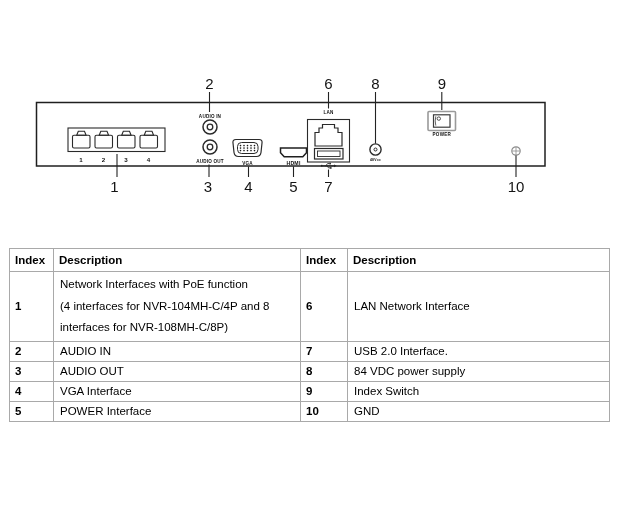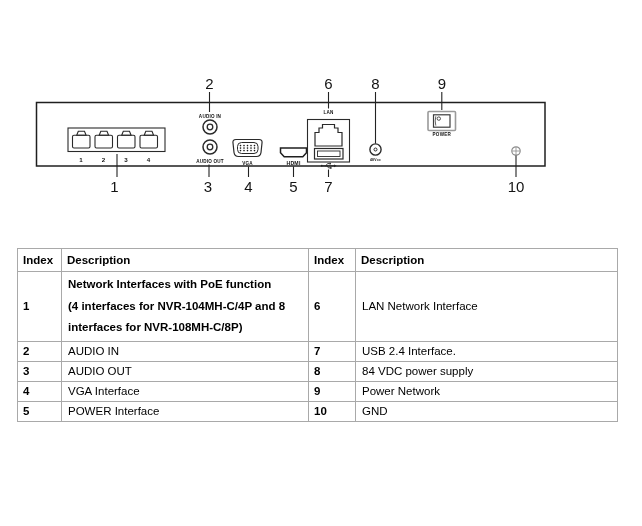--- a/index.html
+++ b/index.html
@@ -5,36 +5,36 @@
   html,body{margin:0;padding:0;}
   body{
     width:642px;height:526px;background:#ffffff;position:relative;
     font-family:"Liberation Sans",sans-serif;color:#000;
   }
   .diagram{position:absolute;left:0;top:0;}
   svg text{font-family:"Liberation Sans",sans-serif;fill:#111;}
   .callout-num{font-size:15px;text-anchor:middle;fill:#141414;}
   .tiny-label{font-weight:bold;text-anchor:middle;letter-spacing:.2px;}
   .desc-table{
-    position:absolute;left:17px;top:248px;width:600px;
+    position:absolute;left:9px;top:248px;width:600px;
     border-collapse:collapse;table-layout:fixed;
   }
   .desc-table th,.desc-table td{
     border:1.5px solid #a9a9a9;
     font-size:11.5px;line-height:13px;
     padding:2px 4px 2px 5px;
     text-align:left;vertical-align:middle;
     overflow:hidden;white-space:nowrap;
   }
   .desc-table th{height:18px;font-weight:bold;}
   .desc-table td.idx{font-weight:bold;}
   .desc-table tr.r{height:20px;}
   .desc-table tr.tall{height:62px;}
   .desc-table td.multi{white-space:normal;padding-left:6px;}
-  .desc-table td.multi .ln{line-height:21.5px;white-space:nowrap;font-weight:bold;}
+  .desc-table td.multi .ln{line-height:21.5px;white-space:nowrap;}
   .desc-table td.d{padding-left:6px;}
   col.c-idx1{width:44px;}col.c-desc1{width:247px;}
   col.c-idx2{width:47px;}col.c-desc2{width:262px;}
 </style>
 </head>
 <body>
 
 <svg class="diagram" width="642" height="240" viewBox="0 0 642 240">
 
   <rect x="36.5" y="102.5" width="508.5" height="63.5" fill="#ffffff" stroke="#1f1f1f" stroke-width="1.5"></rect>
@@ -185,33 +185,33 @@
       <div class="ln">(4 interfaces for NVR-104MH-C/4P and 8</div>
       <div class="ln">interfaces for NVR-108MH-C/8P)</div>
     </td>
     <td class="idx">6</td>
     <td class="d">LAN Network Interface</td>
   </tr>
   <tr class="r">
     <td class="idx">2</td>
     <td class="d">AUDIO IN</td>
     <td class="idx">7</td>
-    <td class="d">USB 2.4 Interface.</td>
+    <td class="d">USB 2.0 Interface.</td>
   </tr>
   <tr class="r">
     <td class="idx">3</td>
     <td class="d">AUDIO OUT</td>
     <td class="idx">8</td>
     <td class="d">84 VDC power supply</td>
   </tr>
   <tr class="r">
     <td class="idx">4</td>
     <td class="d">VGA Interface</td>
     <td class="idx">9</td>
-    <td class="d">Power Network</td>
+    <td class="d">Index Switch</td>
   </tr>
   <tr class="r">
     <td class="idx">5</td>
     <td class="d">POWER Interface</td>
     <td class="idx">10</td>
     <td class="d">GND</td>
   </tr>
 </tbody>
   </table>
 

